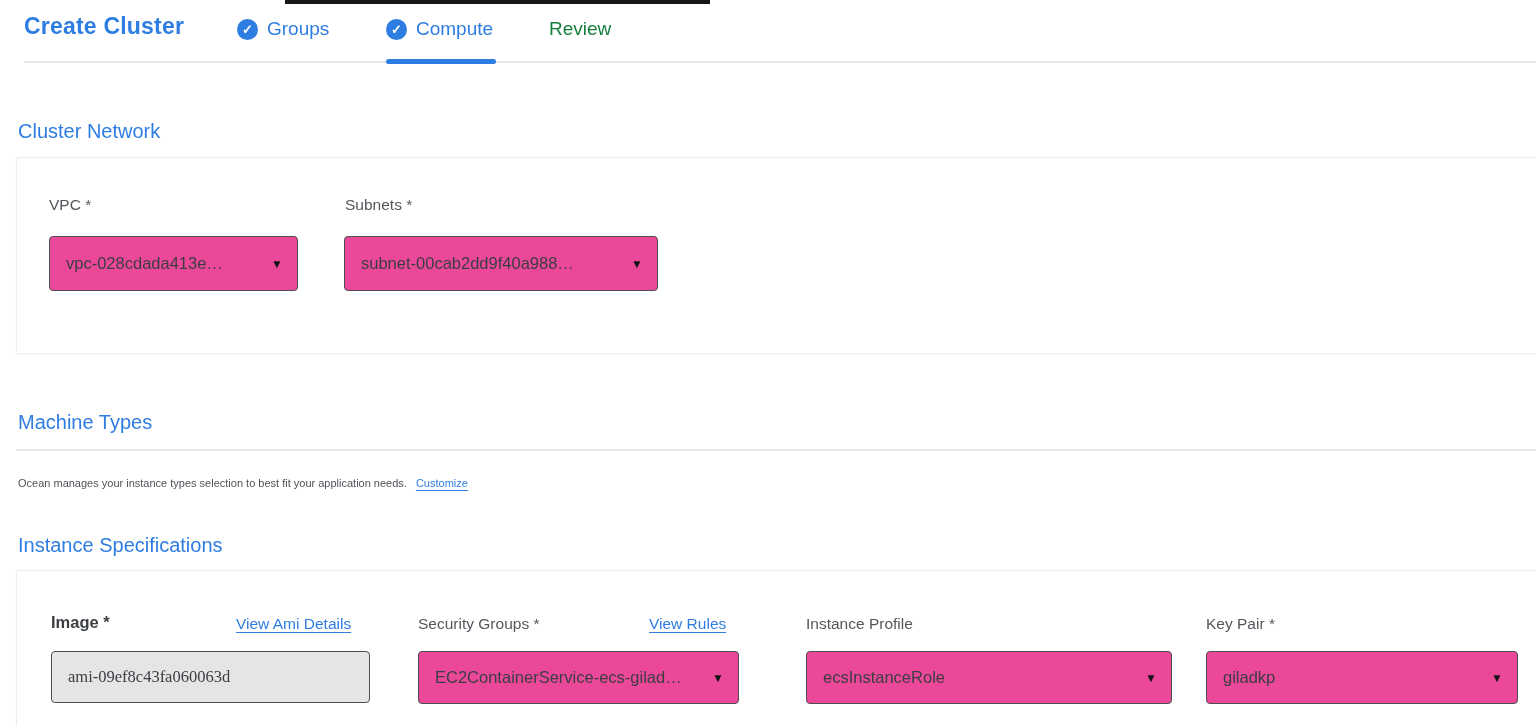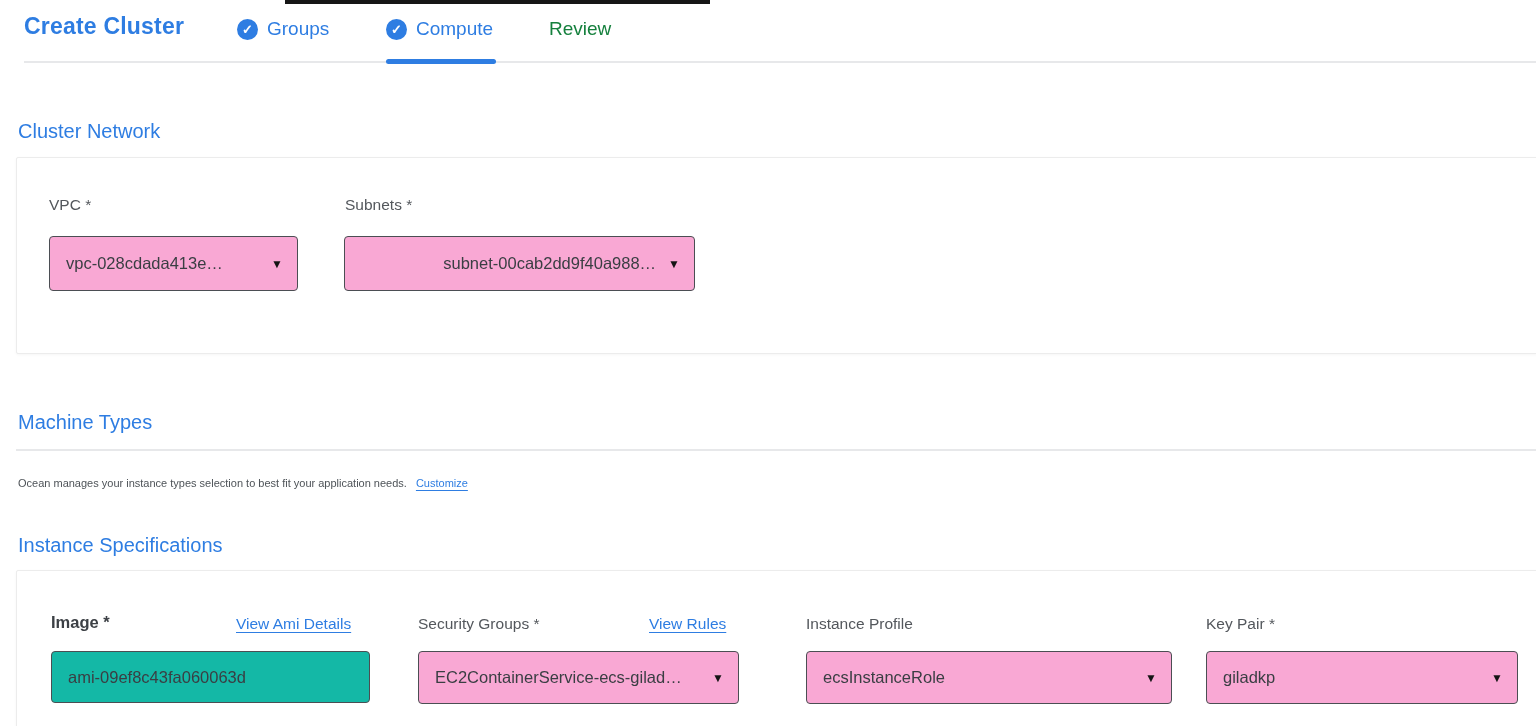--- a/index.html
+++ b/index.html
@@ -61,36 +61,36 @@
   .card-specs   { top: 570px; height: 200px; }
 
   .field-label { position: absolute; font-size: 15.5px; color: #53575c; white-space: nowrap; }
   .field-label.strong { font-weight: 700; font-size: 16.5px; color: #3c4045; }
 
   .selectbox {
     position: absolute;
     height: 55px;
     display: flex; align-items: center; justify-content: space-between;
     border: 1.4px solid #4b4e53; border-radius: 4px;
-    background: #f9a8d4;
+    background: #ec4899;
     padding: 0 14px 0 16px;
     font-size: 16.5px; color: #3a3e43;
     cursor: pointer; white-space: nowrap; overflow: hidden;
   }
   .selectbox .value { overflow: hidden; text-overflow: ellipsis; }
   .caret { font-size: 12px; color: #141414; margin-left: 12px; flex: 0 0 auto; }
 
   .textinput {
     position: absolute;
     height: 52px;
     border: 1.4px solid #4b4e53; border-radius: 4px;
     padding: 0 16px;
     font-size: 16.5px; color: #3a3e43;
-    font-family: Liberation Sans, sans-serif;
-    background: #14b8a6;
+    font-family: Liberation Serif, serif;
+    background: #e5e5e5;
     outline: none;
   }
 
   .link {
     position: absolute;
     font-size: 15.5px; color: #2e7de2;
     text-decoration: underline; text-underline-offset: 3px;
     cursor: pointer; white-space: nowrap;
   }
 
@@ -135,21 +135,21 @@
 <h2 class="abs section-heading h-network">Cluster Network</h2>
 
 <section class="abs card card-network">
   <span class="field-label" style="left:32px; top:38px;">VPC *</span>
   <div class="selectbox" style="left:32px; top:78px; width:249px;">
     <span class="value">vpc-028cdada413e…</span>
     <span class="caret">▼</span>
   </div>
 
   <span class="field-label" style="left:328px; top:38px;">Subnets *</span>
-  <div class="selectbox" style="left:327px; top:78px; width:351px;justify-content:flex-end;">
+  <div class="selectbox" style="left:327px; top:78px; width:314px;">
     <span class="value">subnet-00cab2dd9f40a988…</span>
     <span class="caret">▼</span>
   </div>
 </section>
 
 <h2 class="abs section-heading h-machine">Machine Types</h2>
 <div class="abs mt-divider"></div>
 <p class="abs mt-desc">
   <span>Ocean manages your instance types selection to best fit your application needs.</span><a class="customize">Customize</a>
 </p>

